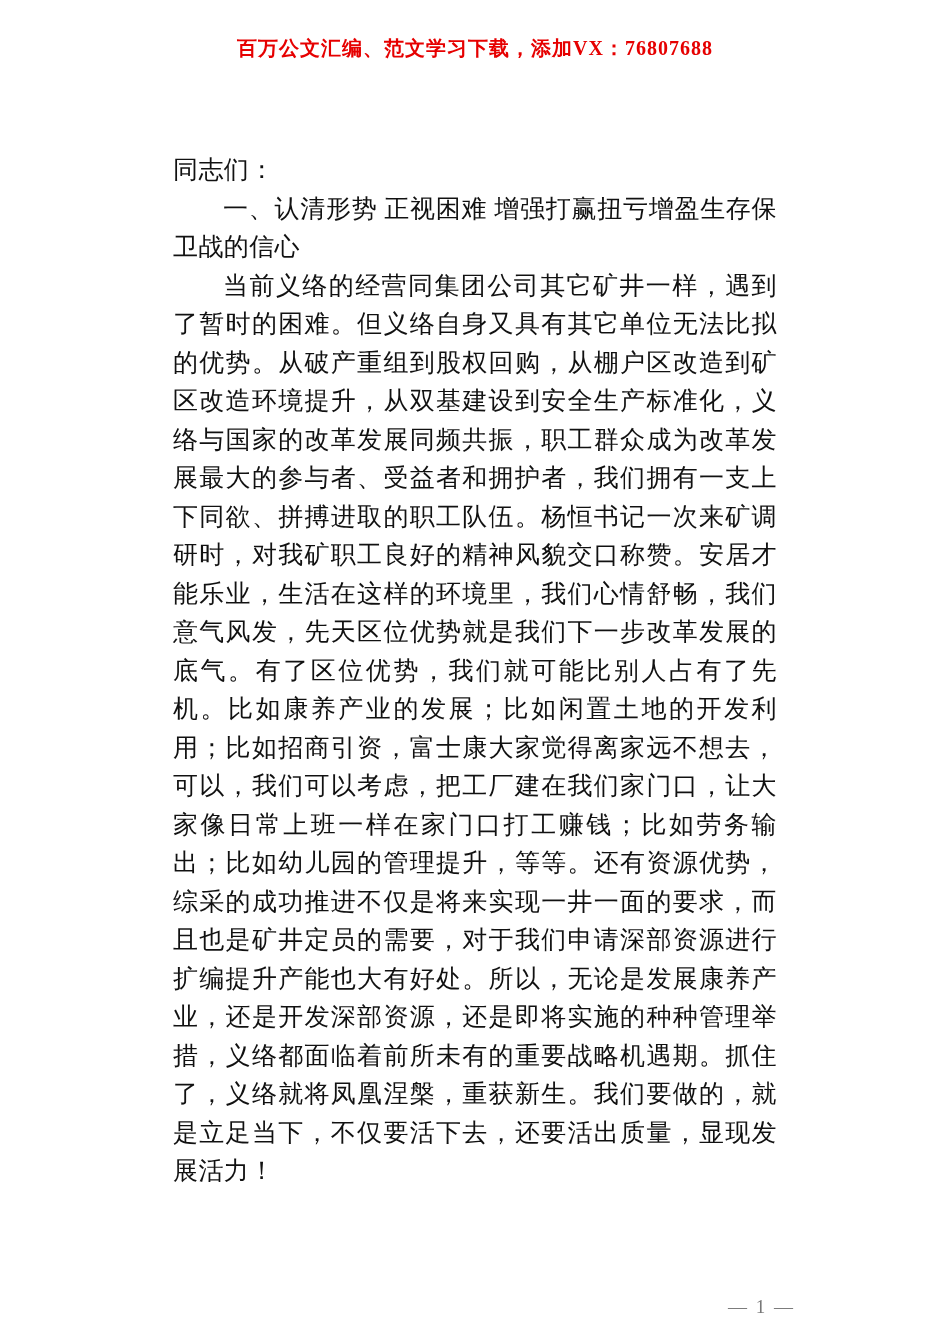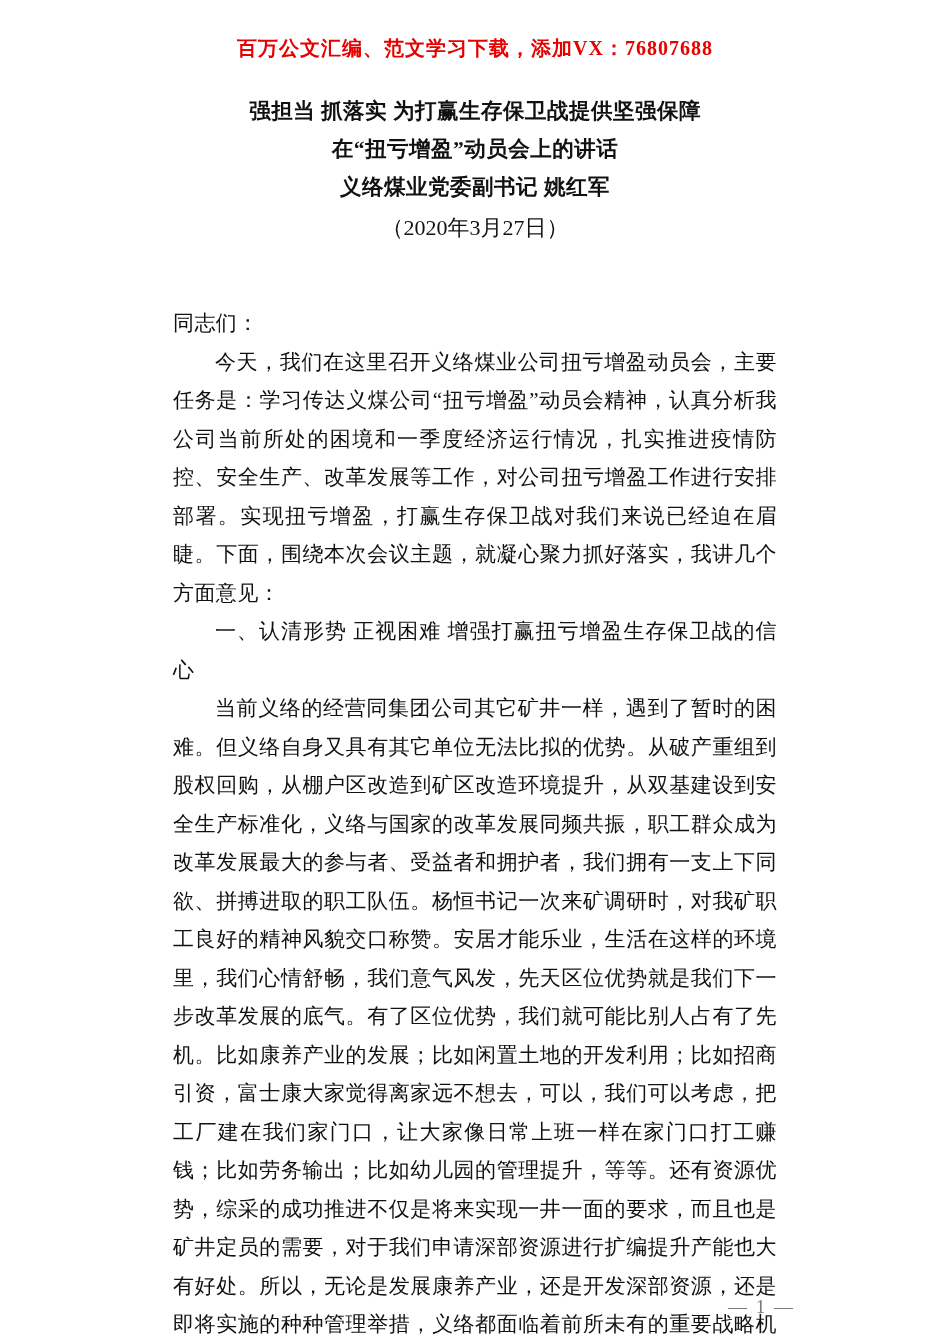--- a/index.html
+++ b/index.html
@@ -36,22 +36,22 @@
     font-weight: 700;
     letter-spacing: 0.5px;
   }
   .title-date {
     font-size: 22px;
     line-height: 40px;
     font-weight: 400;
     margin-top: 2px;
   }
   .doc-body {
-    margin-top: 56px;
-    font-size: 21px;
+    margin-top: 89px;
+    font-size: 25px;
     line-height: 38.5px;
     text-align: justify;
     text-justify: inter-character;
     letter-spacing: 0.4px;
   }
   .doc-body p {
     margin: 0;
     text-indent: 2em;
   }
   .doc-body p.no-indent {
@@ -70,29 +70,22 @@
     font-family: "Liberation Serif", "DejaVu Serif", serif;
   }
 </style>
 </head>
 <body>
 
 <div class="page">
 
   <div class="header-notice" style="color:#e60000;">百万公文汇编、范文学习下载，添加VX：76807688</div>
 
-  <div class="title-block">
-    <div class="title-line">强担当 抓落实 为打赢生存保卫战提供坚强保障</div>
-    <div class="title-line">在“扭亏增盈”动员会上的讲话</div>
-    <div class="title-line">义络煤业党委副书记 姚红军</div>
-    <div class="title-date">（2020年3月27日）</div>
-  </div>
 
   <div class="doc-body">
     <p class="no-indent">同志们：</p>
-    <p>今天，我们在这里召开义络煤业公司扭亏增盈动员会，主要任务是：学习传达义煤公司“扭亏增盈”动员会精神，认真分析我公司当前所处的困境和一季度经济运行情况，扎实推进疫情防控、安全生产、改革发展等工作，对公司扭亏增盈工作进行安排部署。实现扭亏增盈，打赢生存保卫战对我们来说已经迫在眉睫。下面，围绕本次会议主题，就凝心聚力抓好落实，我讲几个方面意见：</p>
     <p class="section-heading">一、认清形势 正视困难 增强打赢扭亏增盈生存保卫战的信心</p>
     <p>当前义络的经营同集团公司其它矿井一样，遇到了暂时的困难。但义络自身又具有其它单位无法比拟的优势。从破产重组到股权回购，从棚户区改造到矿区改造环境提升，从双基建设到安全生产标准化，义络与国家的改革发展同频共振，职工群众成为改革发展最大的参与者、受益者和拥护者，我们拥有一支上下同欲、拼搏进取的职工队伍。杨恒书记一次来矿调研时，对我矿职工良好的精神风貌交口称赞。安居才能乐业，生活在这样的环境里，我们心情舒畅，我们意气风发，先天区位优势就是我们下一步改革发展的底气。有了区位优势，我们就可能比别人占有了先机。比如康养产业的发展；比如闲置土地的开发利用；比如招商引资，富士康大家觉得离家远不想去，可以，我们可以考虑，把工厂建在我们家门口，让大家像日常上班一样在家门口打工赚钱；比如劳务输出；比如幼儿园的管理提升，等等。还有资源优势，综采的成功推进不仅是将来实现一井一面的要求，而且也是矿井定员的需要，对于我们申请深部资源进行扩编提升产能也大有好处。所以，无论是发展康养产业，还是开发深部资源，还是即将实施的种种管理举措，义络都面临着前所未有的重要战略机遇期。抓住了，义络就将凤凰涅槃，重获新生。我们要做的，就是立足当下，不仅要活下去，还要活出质量，显现发展活力！</p>
   </div>
 
   <div class="page-number">— 1 —</div>
 
 </div>
 
 </body></html>

